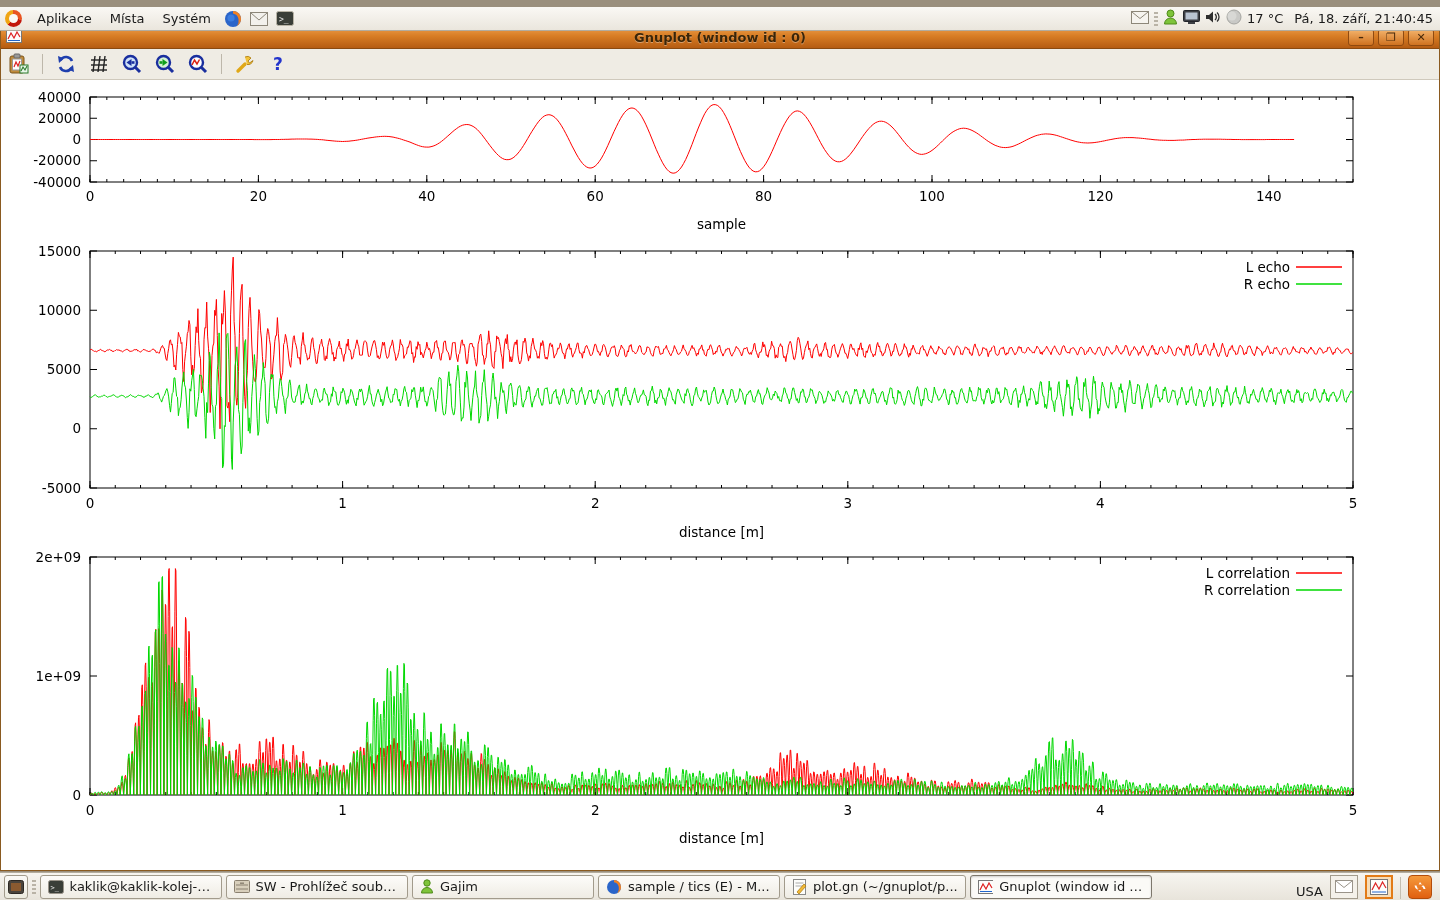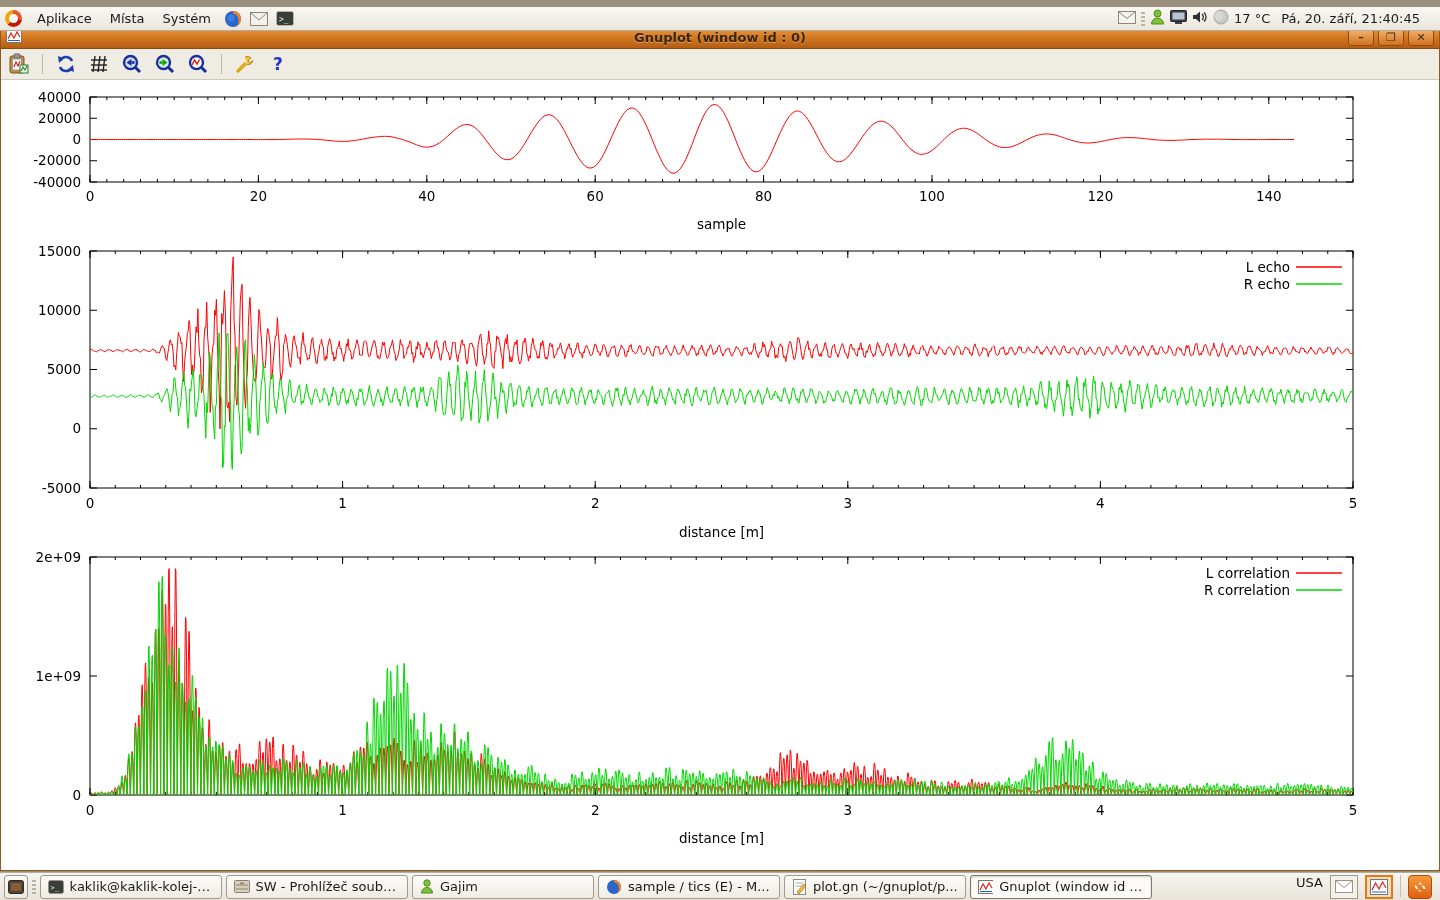--- a/index.html
+++ b/index.html
@@ -10,21 +10,21 @@
   .top-panel { position:absolute; left:0; top:7px; width:1440px; height:24px; z-index:10;
     background:linear-gradient(#faf8f4,#eae6dd); border-bottom:1px solid #b3ac9e;
     display:flex; align-items:center; }
   .menu-item { padding:0 9px; line-height:23px; cursor:default; }
   .launcher { width:20px; height:20px; margin:0 3px; display:flex; align-items:center; justify-content:center; }
   .ubuntu-logo { width:17px; height:17px; margin:0 6px 0 5px; border-radius:50%;
     background:conic-gradient(#e95420 0 100deg,#c2170c 100deg 220deg,#f0a513 220deg 360deg);
     position:relative; }
   .ubuntu-logo::after { content:""; position:absolute; left:4px; top:4px; width:9px; height:9px;
     border-radius:50%; background:#faf8f4; }
-  .panel-right { margin-left:auto; display:flex; align-items:center; gap:5px; padding-right:20px; }
+  .panel-right { margin-left:auto; display:flex; align-items:center; gap:5px; padding-right:7px; }
   .drag-handle { width:4px; height:14px; background:repeating-linear-gradient(#b9b3a6 0 2px, transparent 2px 4px); }
   .panel-text { white-space:nowrap; }
 
   
   .gwindow { position:absolute; left:0; top:25px; width:1440px; height:846px; z-index:5;
     background:#ffffff; border:1px solid #8a5a20; }
   .titlebar { height:23px; background:linear-gradient(#eda04f,#d87d24 45%,#b55c12);
     border-bottom:1px solid #8a4a10; display:flex; align-items:center; position:relative; }
   .titlebar-icon { margin-left:5px; }
   .title-text { position:absolute; left:0; right:0; text-align:center; font-weight:bold;
@@ -48,21 +48,21 @@
   .taskbar { position:absolute; left:0; top:872px; width:1440px; height:28px; z-index:10;
     background:linear-gradient(#f7f5f0,#e8e4db); border-top:1px solid #b3ac9e;
     display:flex; align-items:center; padding:0 4px; gap:4px; }
   .show-desktop { width:24px; height:24px; border:1px solid #a29b8c; border-radius:3px;
     background:linear-gradient(#fbfaf7,#eceade); display:flex; align-items:center; justify-content:center; }
   .task-btn { width:182px; height:24px; border:1px solid #a29b8c; border-radius:3px;
     background:linear-gradient(#fdfcfa,#efece4); display:flex; align-items:center; gap:6px;
     padding:0 7px; overflow:hidden; white-space:nowrap; cursor:default; }
   .task-btn.active { background:#fbfaf7; border-color:#7d776c; box-shadow:inset 0 1px 2px rgba(0,0,0,.18); }
   .task-label { overflow:hidden; text-overflow:ellipsis; }
-  .tb-right { margin-left:auto; display:flex; align-items:flex-start; gap:7px; padding-right:4px; }
+  .tb-right { margin-left:auto; display:flex; align-items:flex-end; gap:7px; padding-right:4px; }
   .tray-box { width:28px; height:24px; border:1px solid #a29b8c; background:#f4f1ea;
     display:flex; align-items:center; justify-content:center; }
   .tray-box.highlight { background:#f7ddb8; border:2px solid #e27b17; }
   .tb-sep { width:1px; height:22px; background:#c4beb1; }
   .trash-btn { width:24px; height:24px; border-radius:4px; background:linear-gradient(#f59a3c,#e06010);
     border:1px solid #b34c0a; display:flex; align-items:center; justify-content:center;
     color:#fff; font-size:13px; font-weight:bold; }
 </style>
 </head>
 <body>
@@ -119,21 +119,21 @@
           <path d="M10 4 a4 4 0 0 1 0 6 M12 2.5 a6 6 0 0 1 0 9" fill="none" stroke="#2f2f2f" stroke-width="1.3"></path>
         </svg>
     </span>
     <span>
       <svg width="16" height="16">
           <circle cx="8" cy="8" r="7" fill="#c9c9c6" stroke="#a4a4a0"></circle>
           <circle cx="6" cy="7" r="4.5" fill="#d8d8d5"></circle>
         </svg>
     </span>
     <span class="panel-text">17 °C</span>
-    <span class="panel-text" style="margin-left:6px;">Pá, 20. září, 21:40:45</span>
+    <span class="panel-text" style="margin-left:6px;">Pá, 18. září, 21:40:45</span>
   </div>
 </div>
 
 <div class="gwindow">
   <div class="titlebar">
     <span class="titlebar-icon">
       <svg width="16" height="14">
           <rect x="0.5" y="0.5" width="15" height="13" fill="#fdfdfb" stroke="#777"></rect>
           <polyline points="2,10 5,4 8,9 11,3 14,8" fill="none" stroke="#d22" stroke-width="1.2"></polyline>
           <line x1="2" y1="11.5" x2="14" y2="11.5" stroke="#26c" stroke-width="1"></line>

